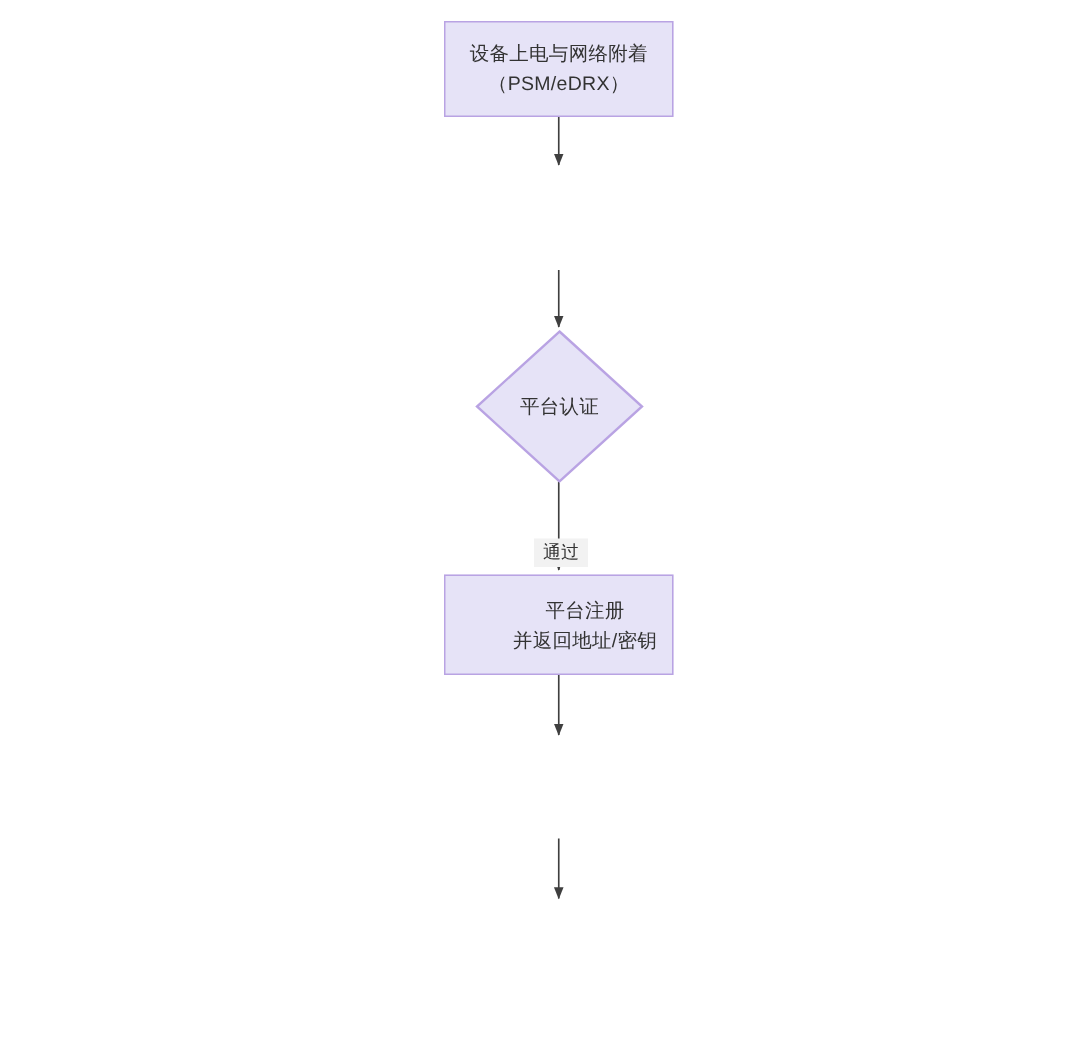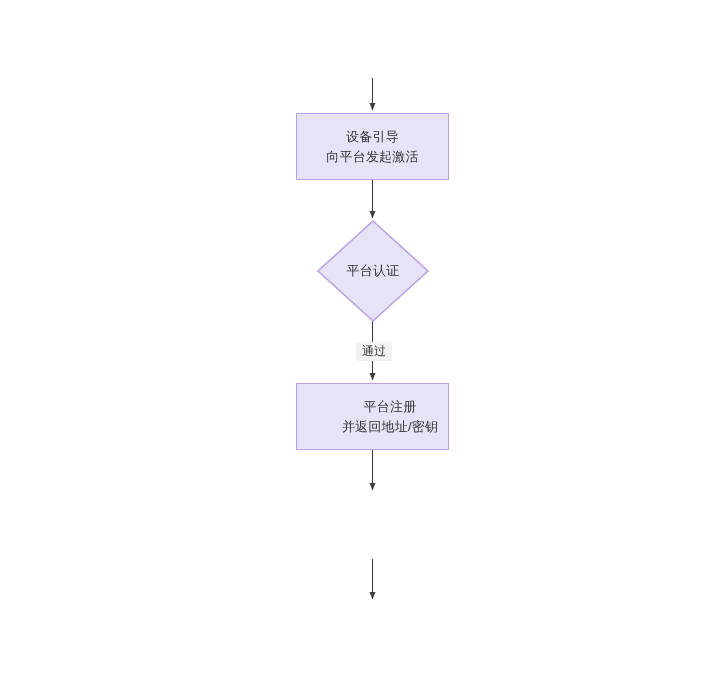--- a/index.html
+++ b/index.html
@@ -59,20 +59,21 @@
   .edge-label {
     position: absolute;
     background: #f2f2f2;
     color: #333333;
     font-size: 12px;
     line-height: 16px;
     padding: 1px 3px;
     box-sizing: border-box;
     text-align: center;
     white-space: nowrap;
+    margin-top: 17px;
   }
 </style>
 </head>
 <body>
 
 <div id="flowchart-canvas">
 
   <svg class="svg-layer" viewBox="0 0 726 700" width="726" height="700" xmlns="http://www.w3.org/2000/svg">
     <defs>
       <marker id="arrowhead" markerWidth="9" markerHeight="9" refX="7.5" refY="3.2" orient="auto" markerUnits="userSpaceOnUse">
@@ -86,25 +87,25 @@
 
     <line x1="372.5" y1="321" x2="372.5" y2="380" stroke="#3f3f3f" stroke-width="1.1" marker-end="url(#arrowhead)"></line>
 
     <line x1="372.5" y1="450" x2="372.5" y2="490" stroke="#3f3f3f" stroke-width="1.1" marker-end="url(#arrowhead)"></line>
 
     <line x1="372.5" y1="559" x2="372.5" y2="599" stroke="#3f3f3f" stroke-width="1.1" marker-end="url(#arrowhead)"></line>
 
     <polygon points="373,221 428,271 373,321 318,271" fill="#e6e3f7" stroke="#b9a3e3" stroke-width="1.6"></polygon>
   </svg>
 
+  <div class="node node-process" style="left:296px; top:14px; width:153px; height:64px;">
+    <span>设备上电与网络附着
+（PSM/eDRX）</span>
+  </div>
 
-  <div class="node node-process" style="left:296px; top:113px; width:153px; height:67px;">
-    <span>设备引导
-向平台发起激活</span>
-  </div>
 
   <div class="node node-decision" style="left:318px; top:221px; width:110px; height:100px;justify-content:center;">
     <span class="decision-label">平台认证</span>
   </div>
 
   <div class="edge-label" style="left:356px; top:342px; width:36px; height:19px;">
     <span>通过</span>
   </div>
 
   <div class="node node-process" style="left:296px; top:383px; width:153px; height:67px;padding-left:35px;">

